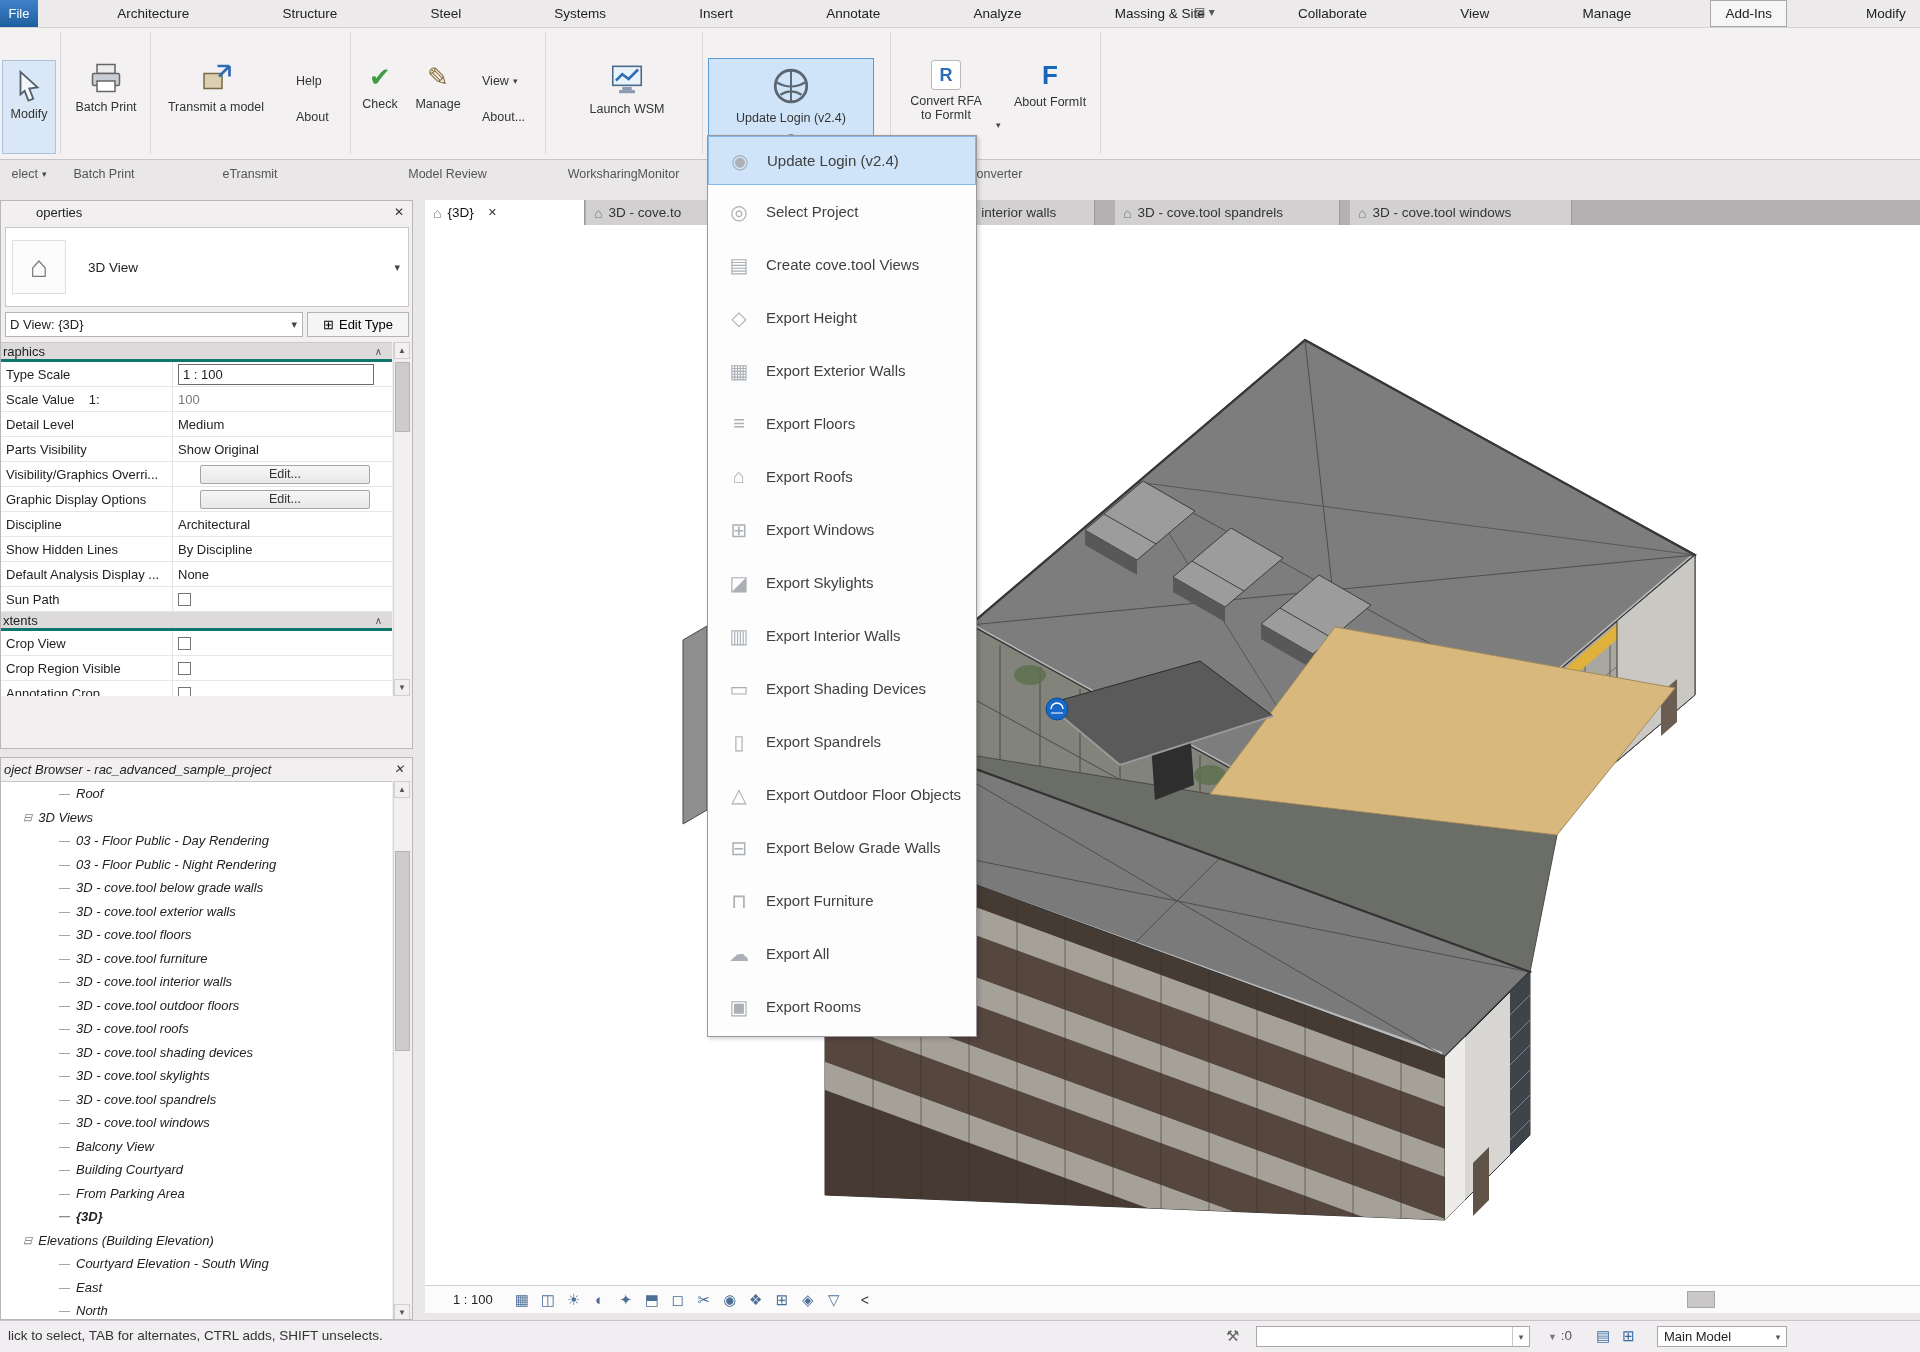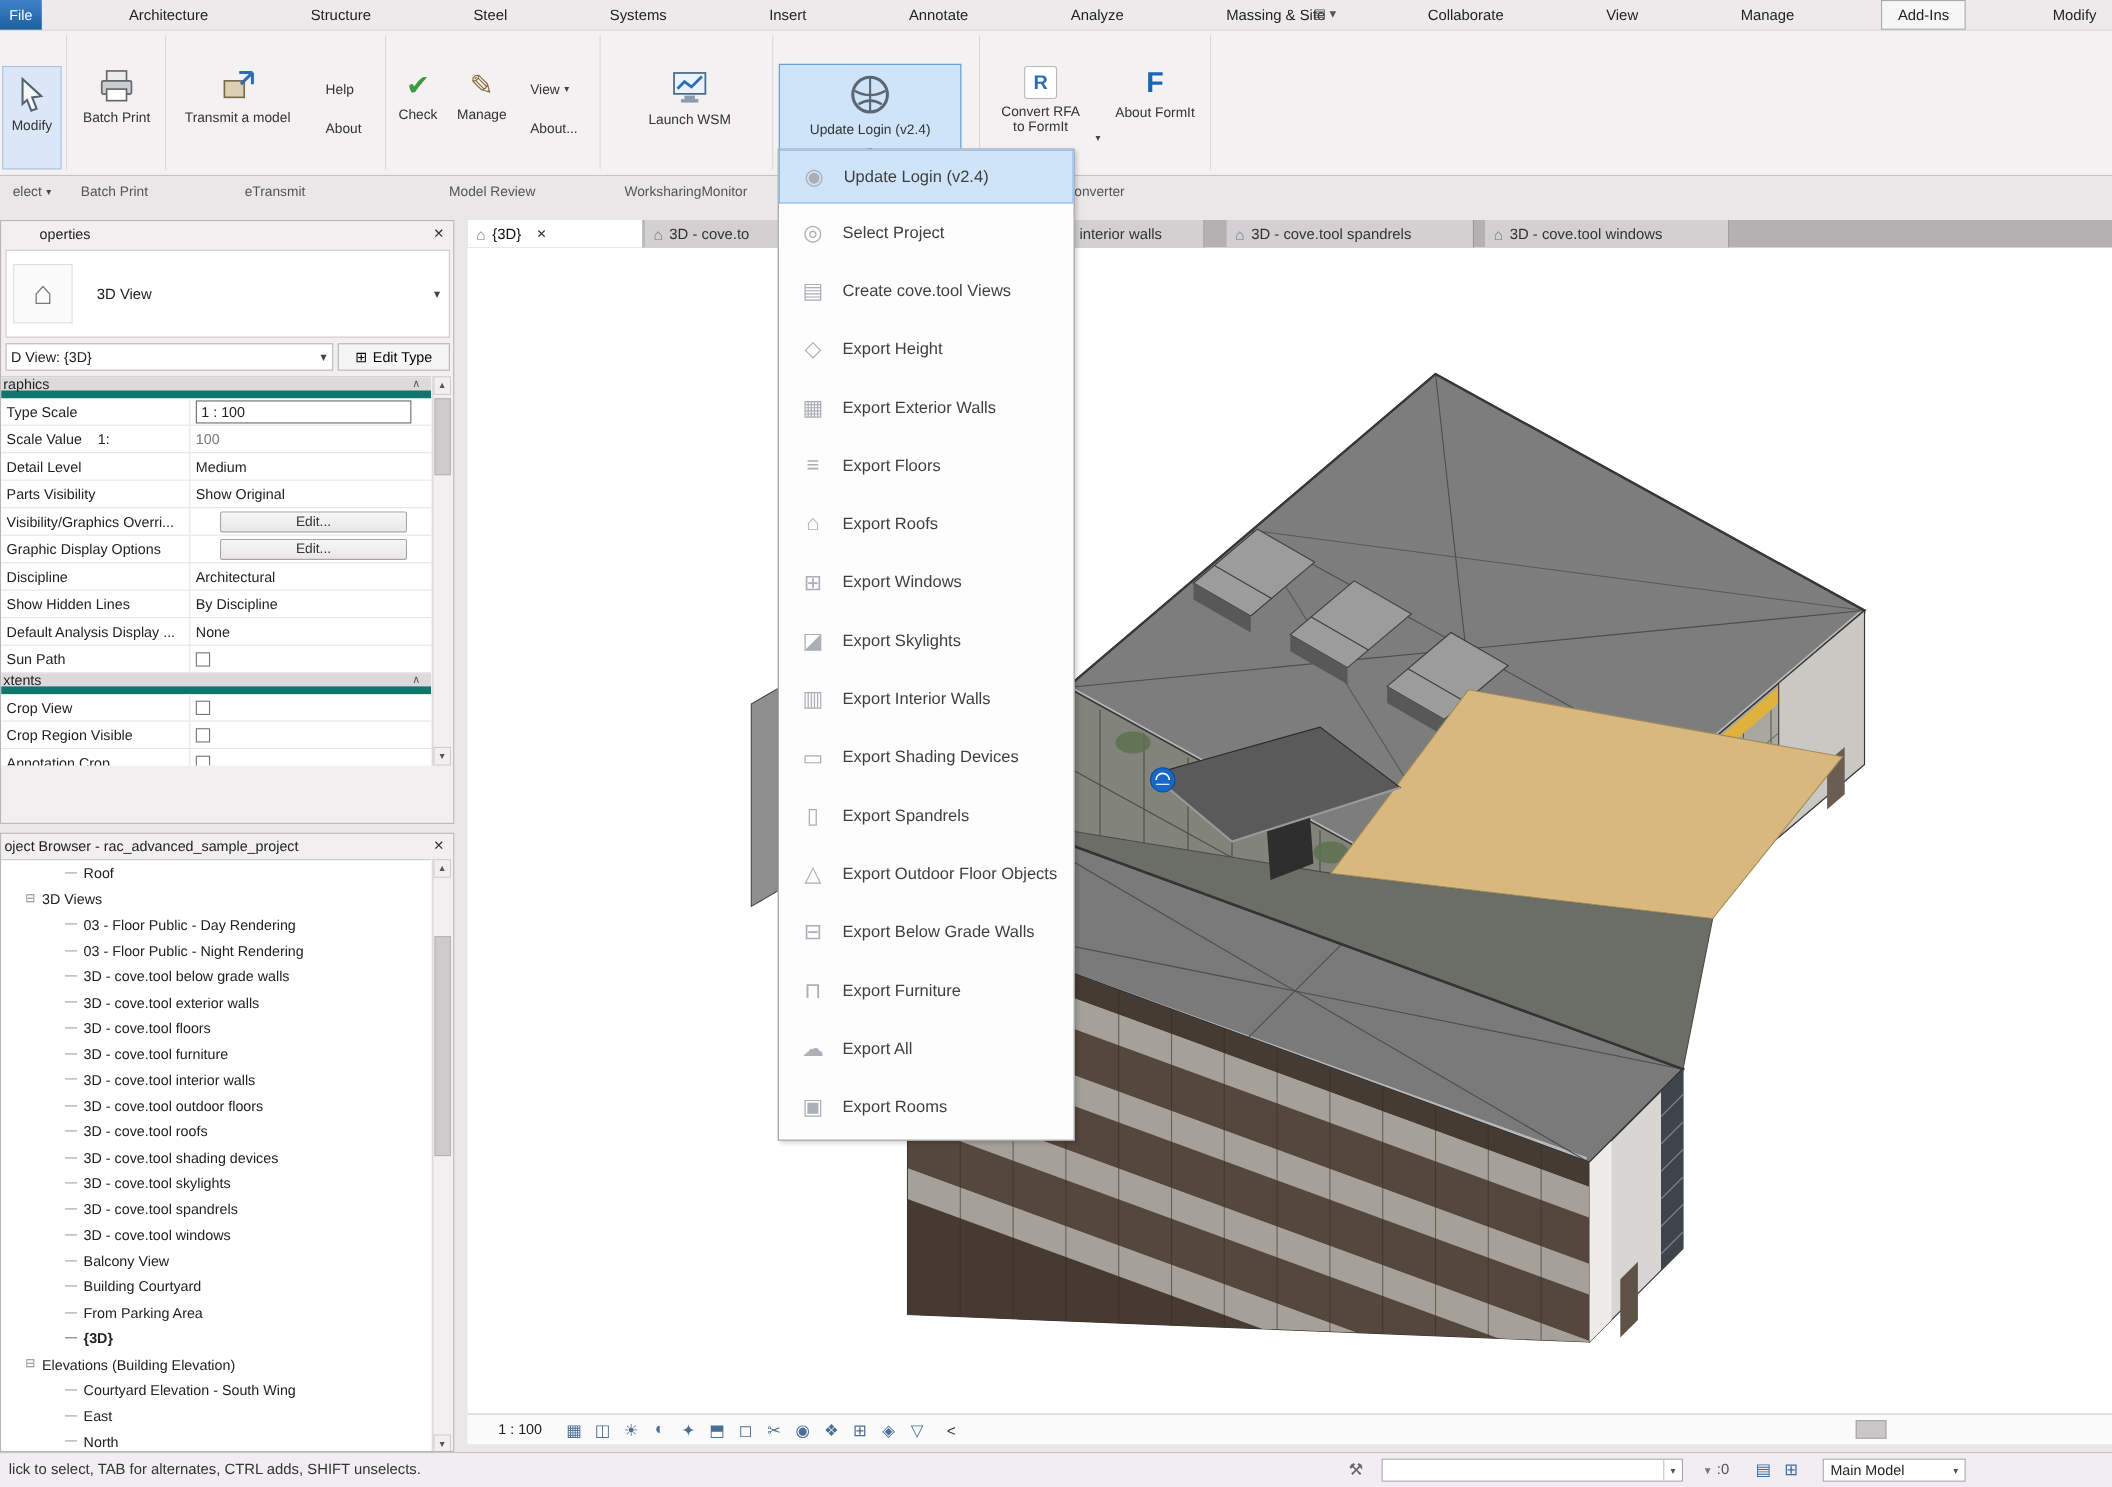--- a/index.html
+++ b/index.html
@@ -41,37 +41,37 @@
   #props{top:200px;height:549px;padding-left:32px;}
   #typebox{position:absolute;left:4px;top:26px;width:404px;height:80px;background:#fff;border:1px solid #c9c7c8;display:flex;align-items:center;}
   #typebox .hico{width:54px;height:54px;margin-left:6px;border:1px solid #e0dedf;display:flex;align-items:center;justify-content:center;font-size:30px;color:#7a7a7a;background:#fbfbfb;}
   #typebox .tname{margin-left:22px;font-size:13.5px;color:#222;}
   #typebox .tcaret{margin-left:auto;margin-right:8px;font-size:11px;color:#444;}
   #selrow{position:absolute;left:4px;top:110px;width:404px;height:27px;display:flex;align-items:center;}
   #viewsel{flex:1;height:25px;background:#fff;border:1px solid #b5b3b4;font-size:13px;color:#222;display:flex;align-items:center;padding-left:4px;}
   #viewsel .tcaret{margin-left:auto;margin-right:5px;font-size:11px;color:#444;}
   #edittype{width:102px;height:25px;margin-left:4px;background:#f6f5f6;border:1px solid #b5b3b4;font-size:13px;display:flex;align-items:center;justify-content:center;gap:5px;}
   #ptable{position:absolute;left:0px;top:141px;width:391px;height:354px;background:#fff;overflow:hidden;border-top:1px solid #c9c7c8;}
-  .psec{height:19px;background:#dcdadb;font-size:13px;color:#222;display:flex;align-items:center;padding-left:2px;border-bottom:7px solid #0f766e;}
+  .psec{height:19px;background:#dcdadb;font-size:13px;color:#222;display:flex;align-items:center;padding-left:2px;border-bottom:3px solid #0f766e;}
   .psec .ch{margin-left:auto;margin-right:10px;font-size:10px;color:#555;}
   .prow{height:25px;display:flex;border-bottom:1px solid #e7e5e6;font-size:13px;align-items:stretch;}
   .plab{width:172px;padding-left:5px;color:#222;display:flex;align-items:center;white-space:pre;overflow:hidden;border-right:1px solid #e7e5e6;}
   .pval{flex:1;display:flex;align-items:center;padding-left:5px;color:#222;position:relative;}
   .pinput{width:196px;height:21px;border:1px solid #6a6a6a;background:#fff;display:flex;align-items:center;padding-left:4px;}
   .pdis{color:#777;}
   .pbtn{width:170px;height:19px;margin:0 auto;background:linear-gradient(#f7f6f7,#e9e7e8);border:1px solid #a6a4a5;border-radius:2px;display:flex;align-items:center;justify-content:center;font-size:12.5px;color:#333;}
   .cbx{width:13px;height:13px;border:1px solid #757575;background:#fff;}
   #pfoot{position:absolute;left:0;bottom:3px;width:100%;height:26px;display:flex;align-items:center;}
   #phelp{margin-left:3px;font-size:13px;color:#2b579a;text-decoration:underline;}
   #papply{position:absolute;left:318px;top:1px;width:88px;height:24px;background:#efeded;border:1px solid #b5b3b4;color:#8a8a8a;font-size:13px;display:flex;align-items:center;justify-content:center;}
   .vscroll{position:absolute;width:17px;background:#f1eff0;border-left:1px solid #d5d3d4;}
   .sarr{height:17px;display:flex;align-items:center;justify-content:center;font-size:8px;color:#555;background:#f1eff0;border:1px solid #d0cecf;}
   .sthumb{position:absolute;left:1px;width:15px;background:#cdcbcc;border:1px solid #b5b3b4;}
 
-  #browser{top:757px;height:563px;}
+  #browser{top:757px;height:563px;font-style:italic;}
   #tree{position:absolute;left:0;top:23px;width:391px;height:540px;background:#fff;overflow:hidden;border-top:1px solid #c9c7c8;}
   .trow{height:23.5px;line-height:23.5px;font-size:13px;color:#222;white-space:nowrap;display:flex;align-items:center;}
   .trow .tg{color:#8a8a8a;font-size:11px;margin-right:6px;}
   .trow.d1{padding-left:22px;}
   .trow.d2{padding-left:58px;}
   .trow.bold{font-weight:bold;}
 
   
   #tabbar{position:absolute;left:425px;top:200px;width:1495px;height:25px;background:#b3b1b2;z-index:5;}
   .vtab{position:absolute;top:0;height:25px;background:#d2d0d1;border-right:1px solid #9a989a;display:flex;align-items:center;font-size:13.5px;color:#333;padding:0 8px;white-space:nowrap;overflow:hidden;}

